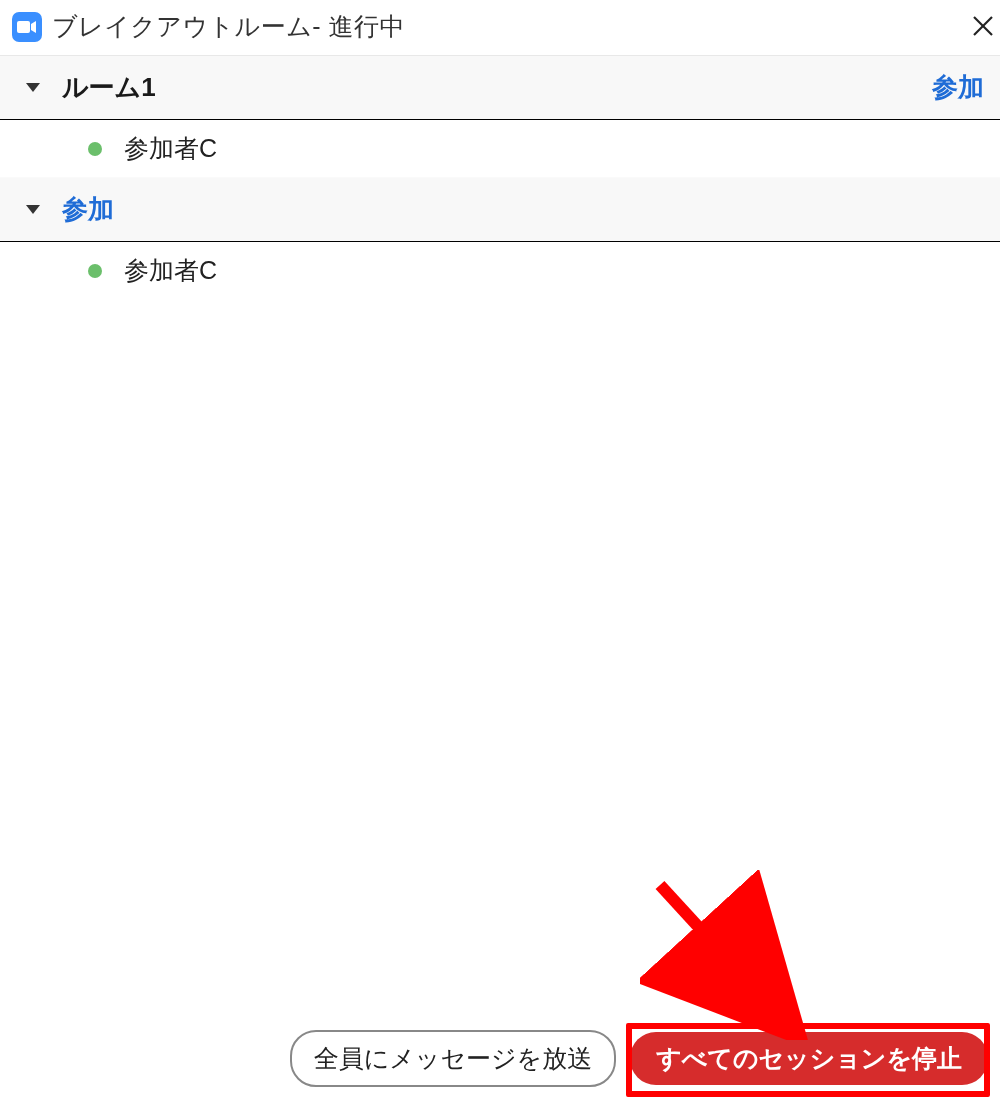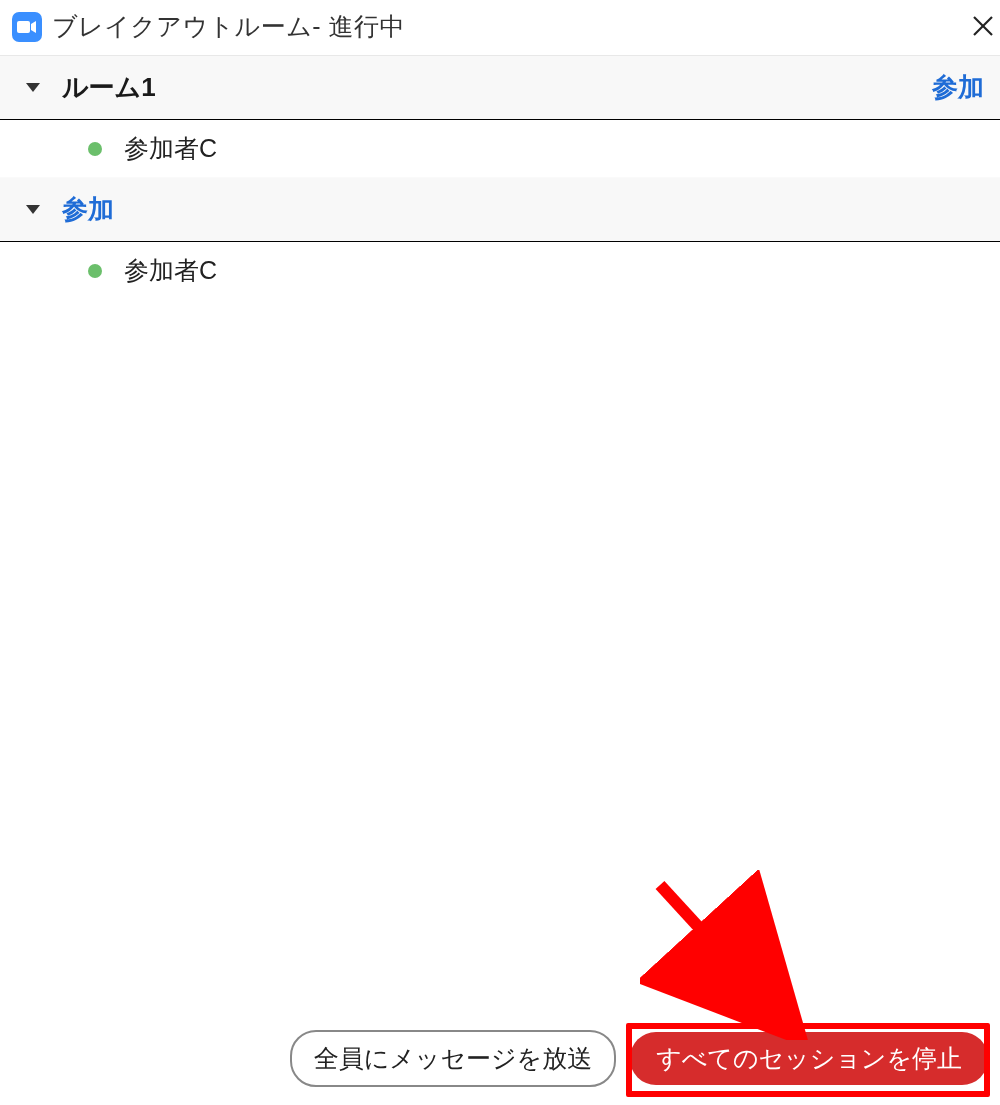--- a/index.html
+++ b/index.html
@@ -113,21 +113,21 @@
       cursor: pointer;
     }
     .btn-danger {
       padding: 10px 26px;
       font-size: 25px;
       border: none;
       border-radius: 26px;
       background: #d62c2c;
       color: #ffffff;
       cursor: pointer;
-      font-weight: 400;
+      font-weight: 700;
     }
     .highlight-frame {
       position: absolute;
       border: 6px solid #ff0000;
       border-radius: 2px;
       pointer-events: none;
     }
     .arrow-svg {
       position: absolute;
       pointer-events: none;

